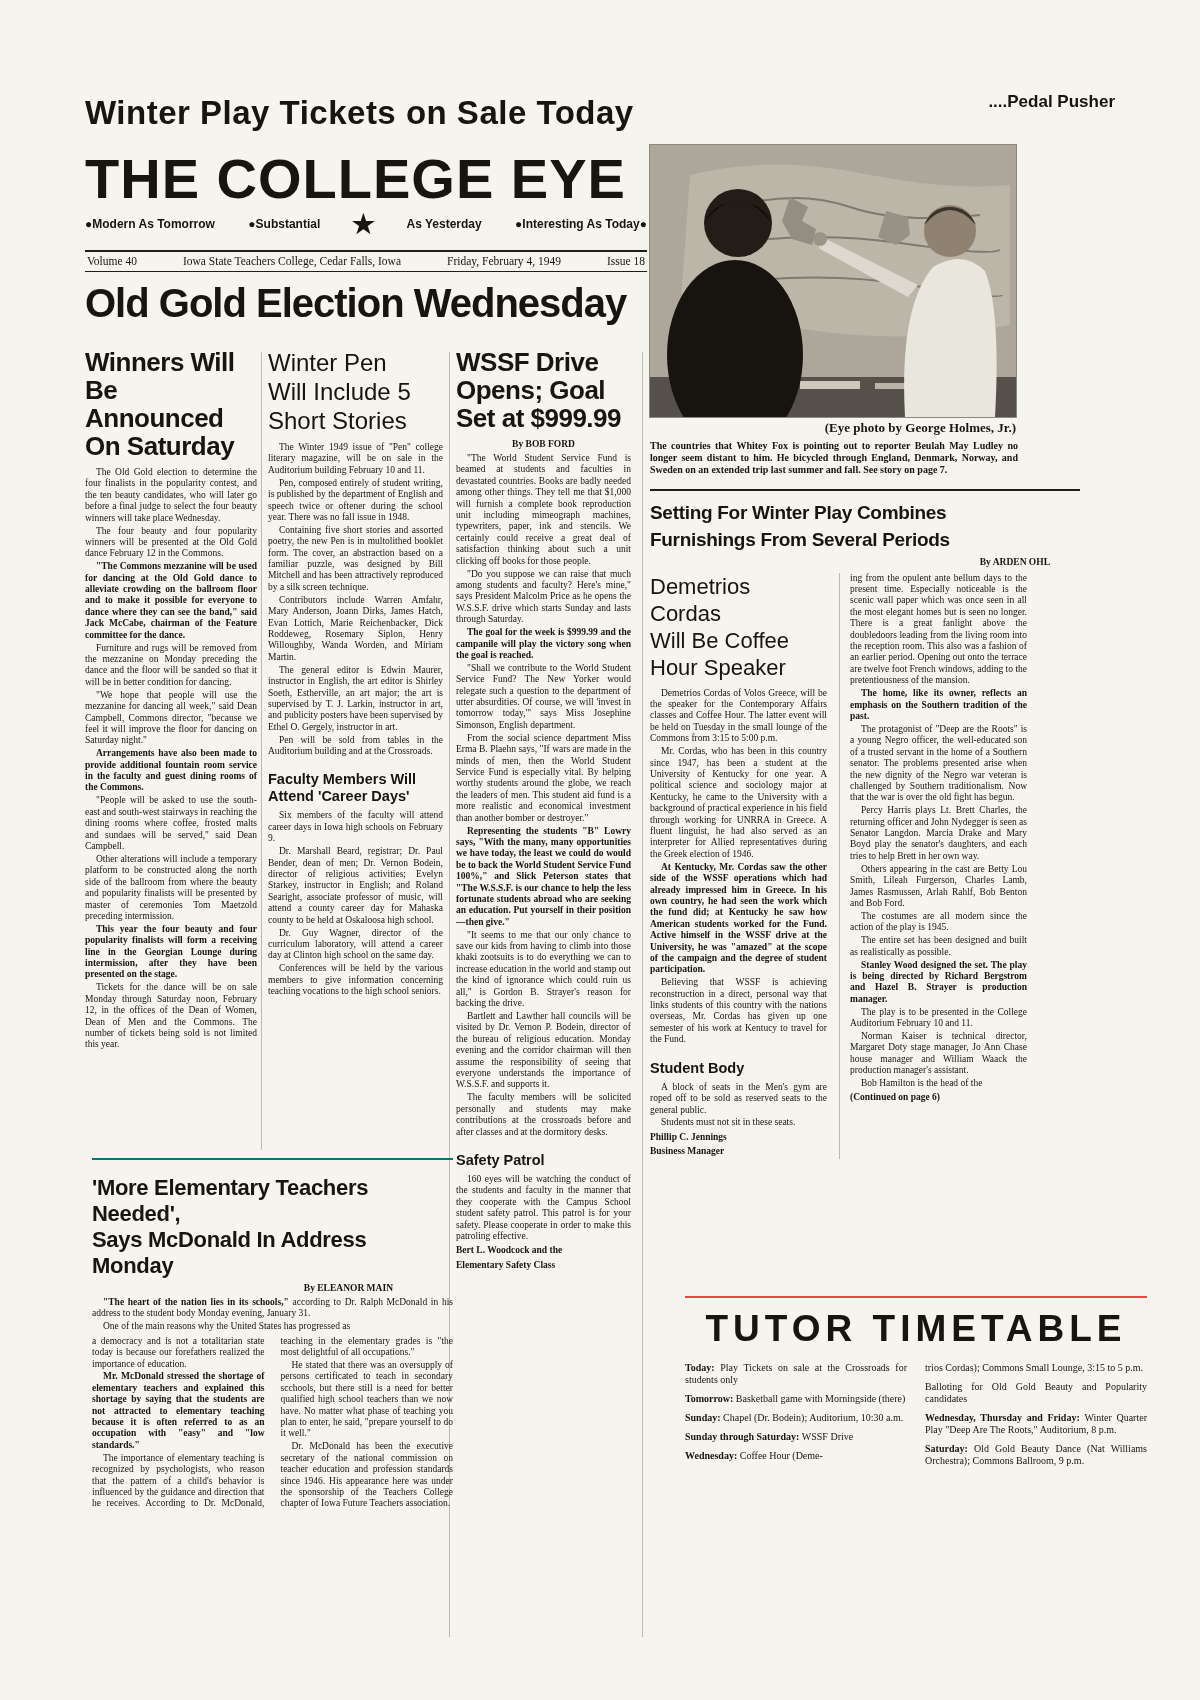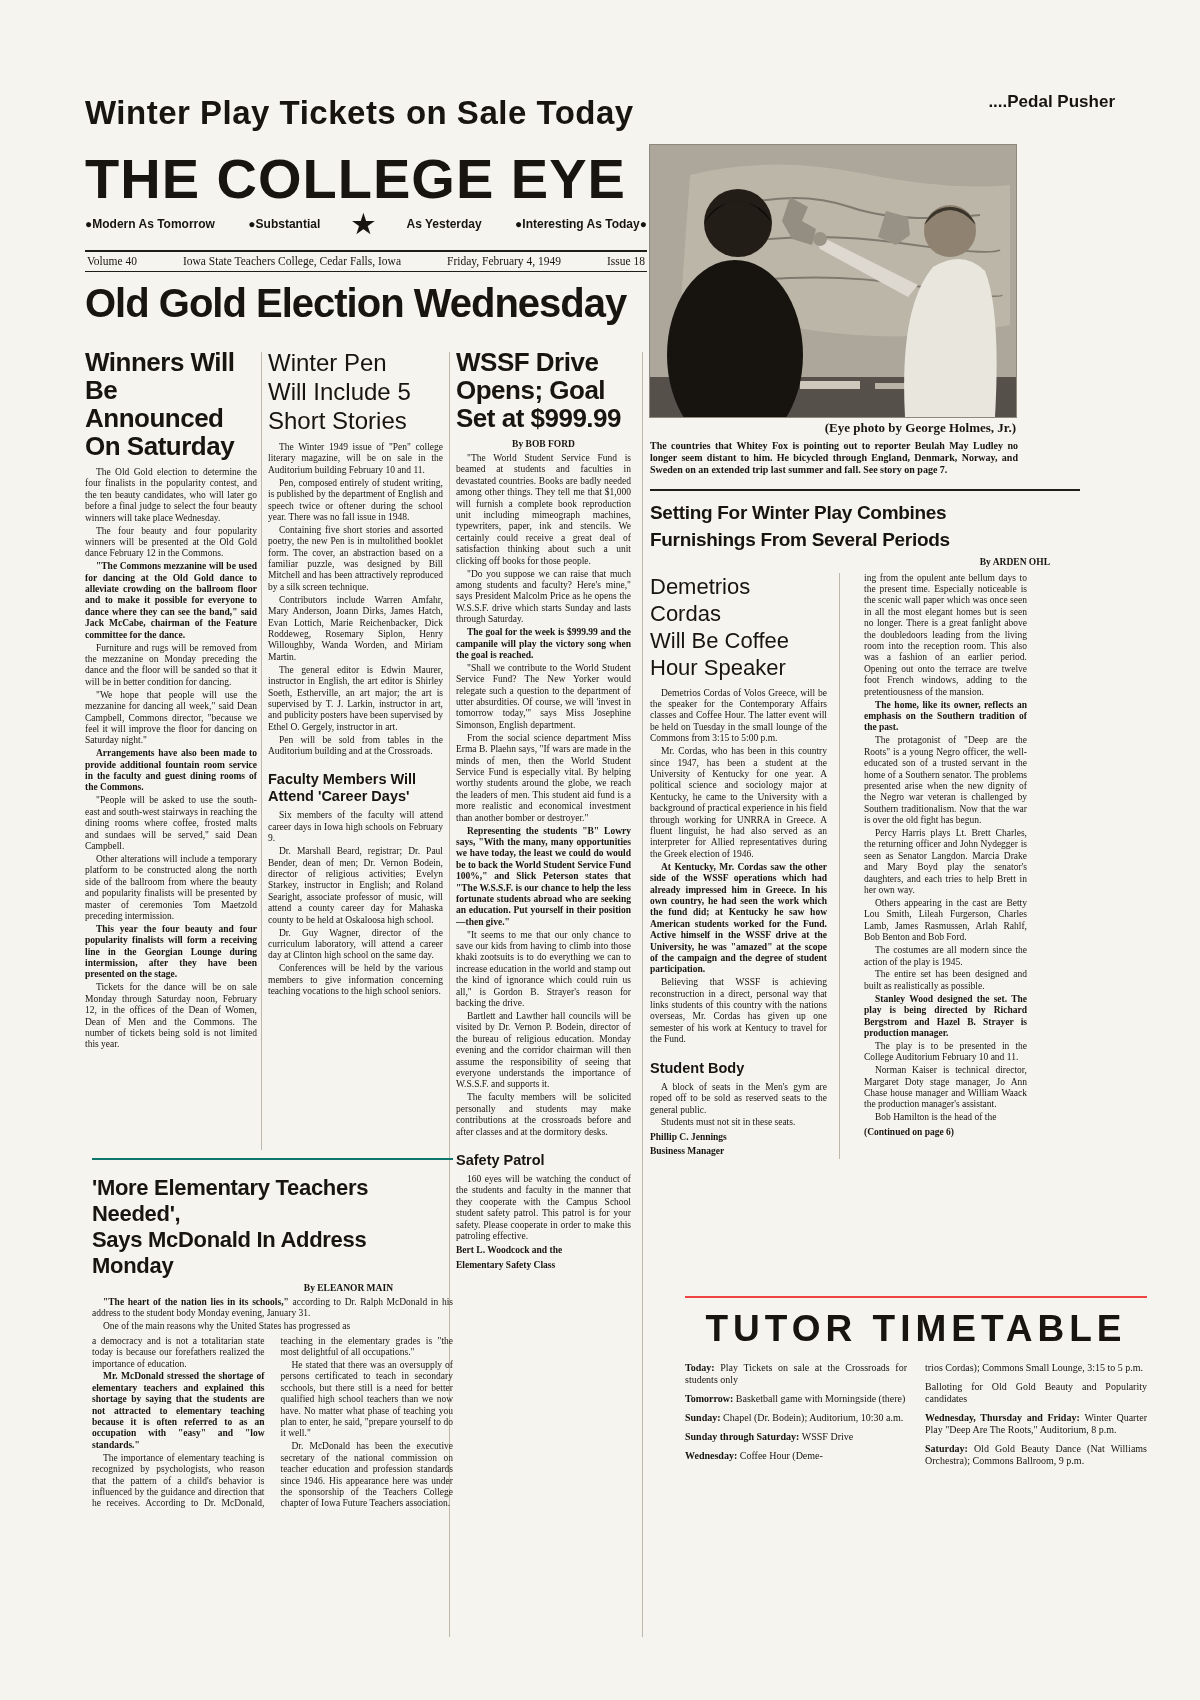--- a/index.html
+++ b/index.html
@@ -49,21 +49,21 @@
   
   .right-region { left:650px; top:145px; width:465px; }
   .photo { width:366px; height:272px; background:#aaa49a; outline:1px solid #8d877c; }
   .photo svg { display:block; width:100%; height:100%; }
   .credit { width:366px; text-align:right; font-weight:bold; font-size:13px; margin-top:3px; }
   .caption { width:368px; font-weight:bold; font-size:10px; line-height:12.2px; text-align:justify; margin-top:4px; }
   .setting { margin-top:12px; border-top:2px solid #201c18; padding-top:8px; width:430px; }
   .setting .intro { width:372px; }
   .subcols { display:flex; margin-top:6px; }
   .subcol1 { width:177px; }
-  .subcol2 { width:188px; margin-left:12px; padding-left:24px; border-left:1px solid #beb8ab; }
+  .subcol2 { width:188px; margin-left:12px; padding-left:10px; border-left:1px solid #beb8ab; }
 
   
   .mcdonald { left:92px; top:1158px; width:361px; border-top:2px solid #0f766e; padding-top:15px; }
   .mcdonald .cols2 { column-count:2; column-gap:16px; margin-top:3px; }
 
   
   .tutor { left:685px; top:1296px; width:462px; border-top:2px solid #ef4444; padding-top:10px; }
   .tutor-title { font-family:"Liberation Sans",sans-serif; font-weight:bold; font-size:37px; letter-spacing:5px; text-align:center; margin-bottom:12px; white-space:nowrap; }
   .sched { display:flex; }
   .sched .scol { width:222px; }

